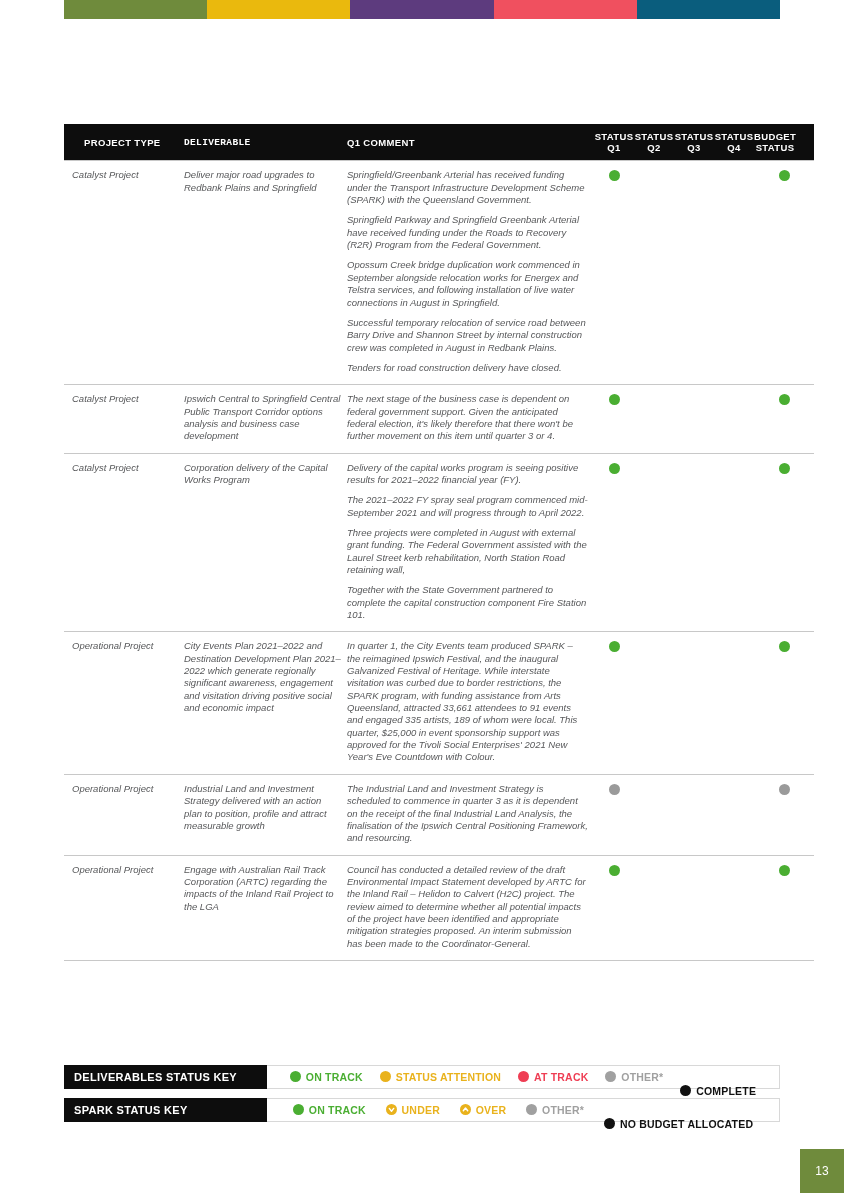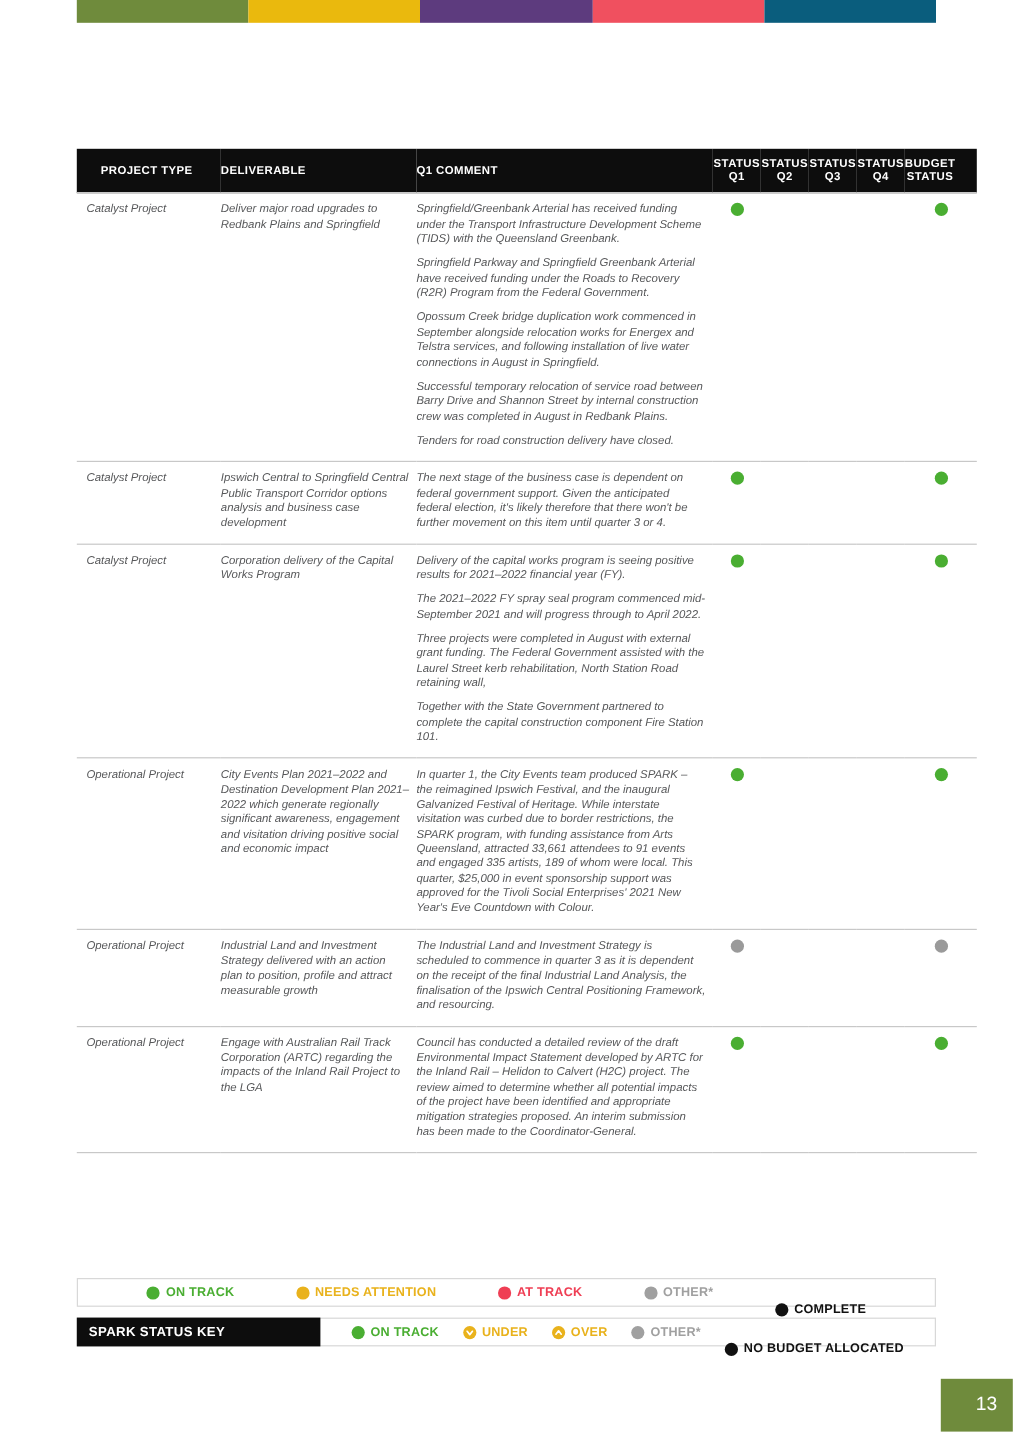--- a/index.html
+++ b/index.html
@@ -41,21 +41,21 @@
     color: #ffffff;
     font-size: 9.5px;
     font-weight: bold;
     letter-spacing: 0.35px;
     text-align: left;
     padding: 7px 0 7px 0;
     vertical-align: middle;
     line-height: 1.18;
   }
   .report-table thead th.pt  { padding-left: 20px; width: 100px; }
-  .report-table thead th.dl  { width: 163px; }
+  .report-table thead th.dl  { width: 163px; font-family: Liberation Mono, monospace; }
   .report-table thead th.cm  { width: 247px; }
   .report-table thead th.st  { width: 40px; text-align: center; }
   .report-table thead th.bs  { width: 42px; text-align: center; padding-right: 18px;}
 
   .report-table tbody td {
     border-top: 1px solid #c8c8c8;
     vertical-align: top;
     padding: 8px 6px 10px 0;
     font-size: 9.5px;
     line-height: 1.30;
@@ -110,21 +110,21 @@
   .key-items {
     flex: 1;
     display: flex;
     align-items: center;
     justify-content: space-evenly;
     padding: 0 6px;
     box-sizing: border-box;
   }
   .key-item {
     display: flex;
-    align-items: flex-end;
+    align-items: flex-start;
     gap: 5px;
     font-size: 10.5px;
     font-weight: bold;
     letter-spacing: 0.2px;
     white-space: nowrap;
   }
   .key-item .kdot {
     width: 11px; height: 11px; border-radius: 50%;
     display: inline-block; flex: 0 0 auto;
     position: relative;
@@ -139,25 +139,24 @@
 
   
   .page-number {
     position: absolute;
     right: 0;
     bottom: 0;
     width: 44px;
     height: 44px;
     background: #6f8b3c;
     color: #ffffff;
-    font-size: 16px;
+    font-size: 12px;
     display: flex;
     align-items: center;
     justify-content: center;
-    padding-left: 16px;
   }
 </style>
 </head>
 <body>
 
 <div class="color-bar" id="top-color-bar">
     <div class="seg" style="background: rgb(111, 139, 60);"></div>
     <div class="seg" style="background: rgb(234, 185, 13);"></div>
     <div class="seg" style="background: rgb(93, 59, 126);"></div>
     <div class="seg" style="background: rgb(240, 80, 95);"></div>
@@ -190,21 +189,21 @@
         <span>BUDGET</span><br>
         <span>STATUS</span>
       </th>
     </tr>
   </thead>
   <tbody id="table-body">
       <tr>
         <td class="pt">Catalyst Project</td>
         <td>Deliver major road upgrades to Redbank Plains and Springfield</td>
         <td>
-          <p class="para">Springfield/Greenbank Arterial has received funding under the Transport Infrastructure Development Scheme (TIDS) with the Queensland Greenbank.</p>
+          <p class="para">Springfield/Greenbank Arterial has received funding under the Transport Infrastructure Development Scheme (SPARK) with the Queensland Government.</p>
           <p class="para">Springfield Parkway and Springfield Greenbank Arterial have received funding under the Roads to Recovery (R2R) Program from the Federal Government.</p>
           <p class="para">Opossum Creek bridge duplication work commenced in September alongside relocation works for Energex and Telstra services, and following installation of live water connections in August in Springfield.</p>
           <p class="para">Successful temporary relocation of service road between Barry Drive and Shannon Street by internal construction crew was completed in August in Redbank Plains.</p>
           <p class="para">Tenders for road construction delivery have closed.</p>
         </td>
         <td class="dot-cell"><span class="dot dot-green"></span></td>
         <td class="dot-cell"></td>
         <td class="dot-cell"></td>
         <td class="dot-cell"></td>
         <td class="dot-cell"><span class="dot dot-green"></span></td>
@@ -269,28 +268,29 @@
         <td class="dot-cell"><span class="dot dot-green"></span></td>
         <td class="dot-cell"></td>
         <td class="dot-cell"></td>
         <td class="dot-cell"></td>
         <td class="dot-cell"><span class="dot dot-green"></span></td>
       </tr>
     </tbody>
 </table>
 
 <div class="key-block" id="deliverables-key">
+  <div class="key-title">DELIVERABLES STATUS KEY</div>
   <div class="key-items" id="deliverables-key-items">
       <div class="key-item k-ontrack">
         <span class="kdot" style="background: rgb(74, 174, 50);"></span>
         <span>ON TRACK</span>
       </div>
       <div class="key-item k-attention">
         <span class="kdot" style="background: rgb(233, 178, 28);"></span>
-        <span>NEEDS ATTENTION</span>
+        <span>STATUS ATTENTION</span>
       </div>
       <div class="key-item k-risk">
         <span class="kdot" style="background: rgb(239, 62, 84);"></span>
         <span>AT TRACK</span>
       </div>
       <div class="key-item k-other">
         <span class="kdot" style="background: rgb(160, 160, 160);"></span>
         <span>OTHER*</span>
       </div>
       <div class="key-item k-black">

